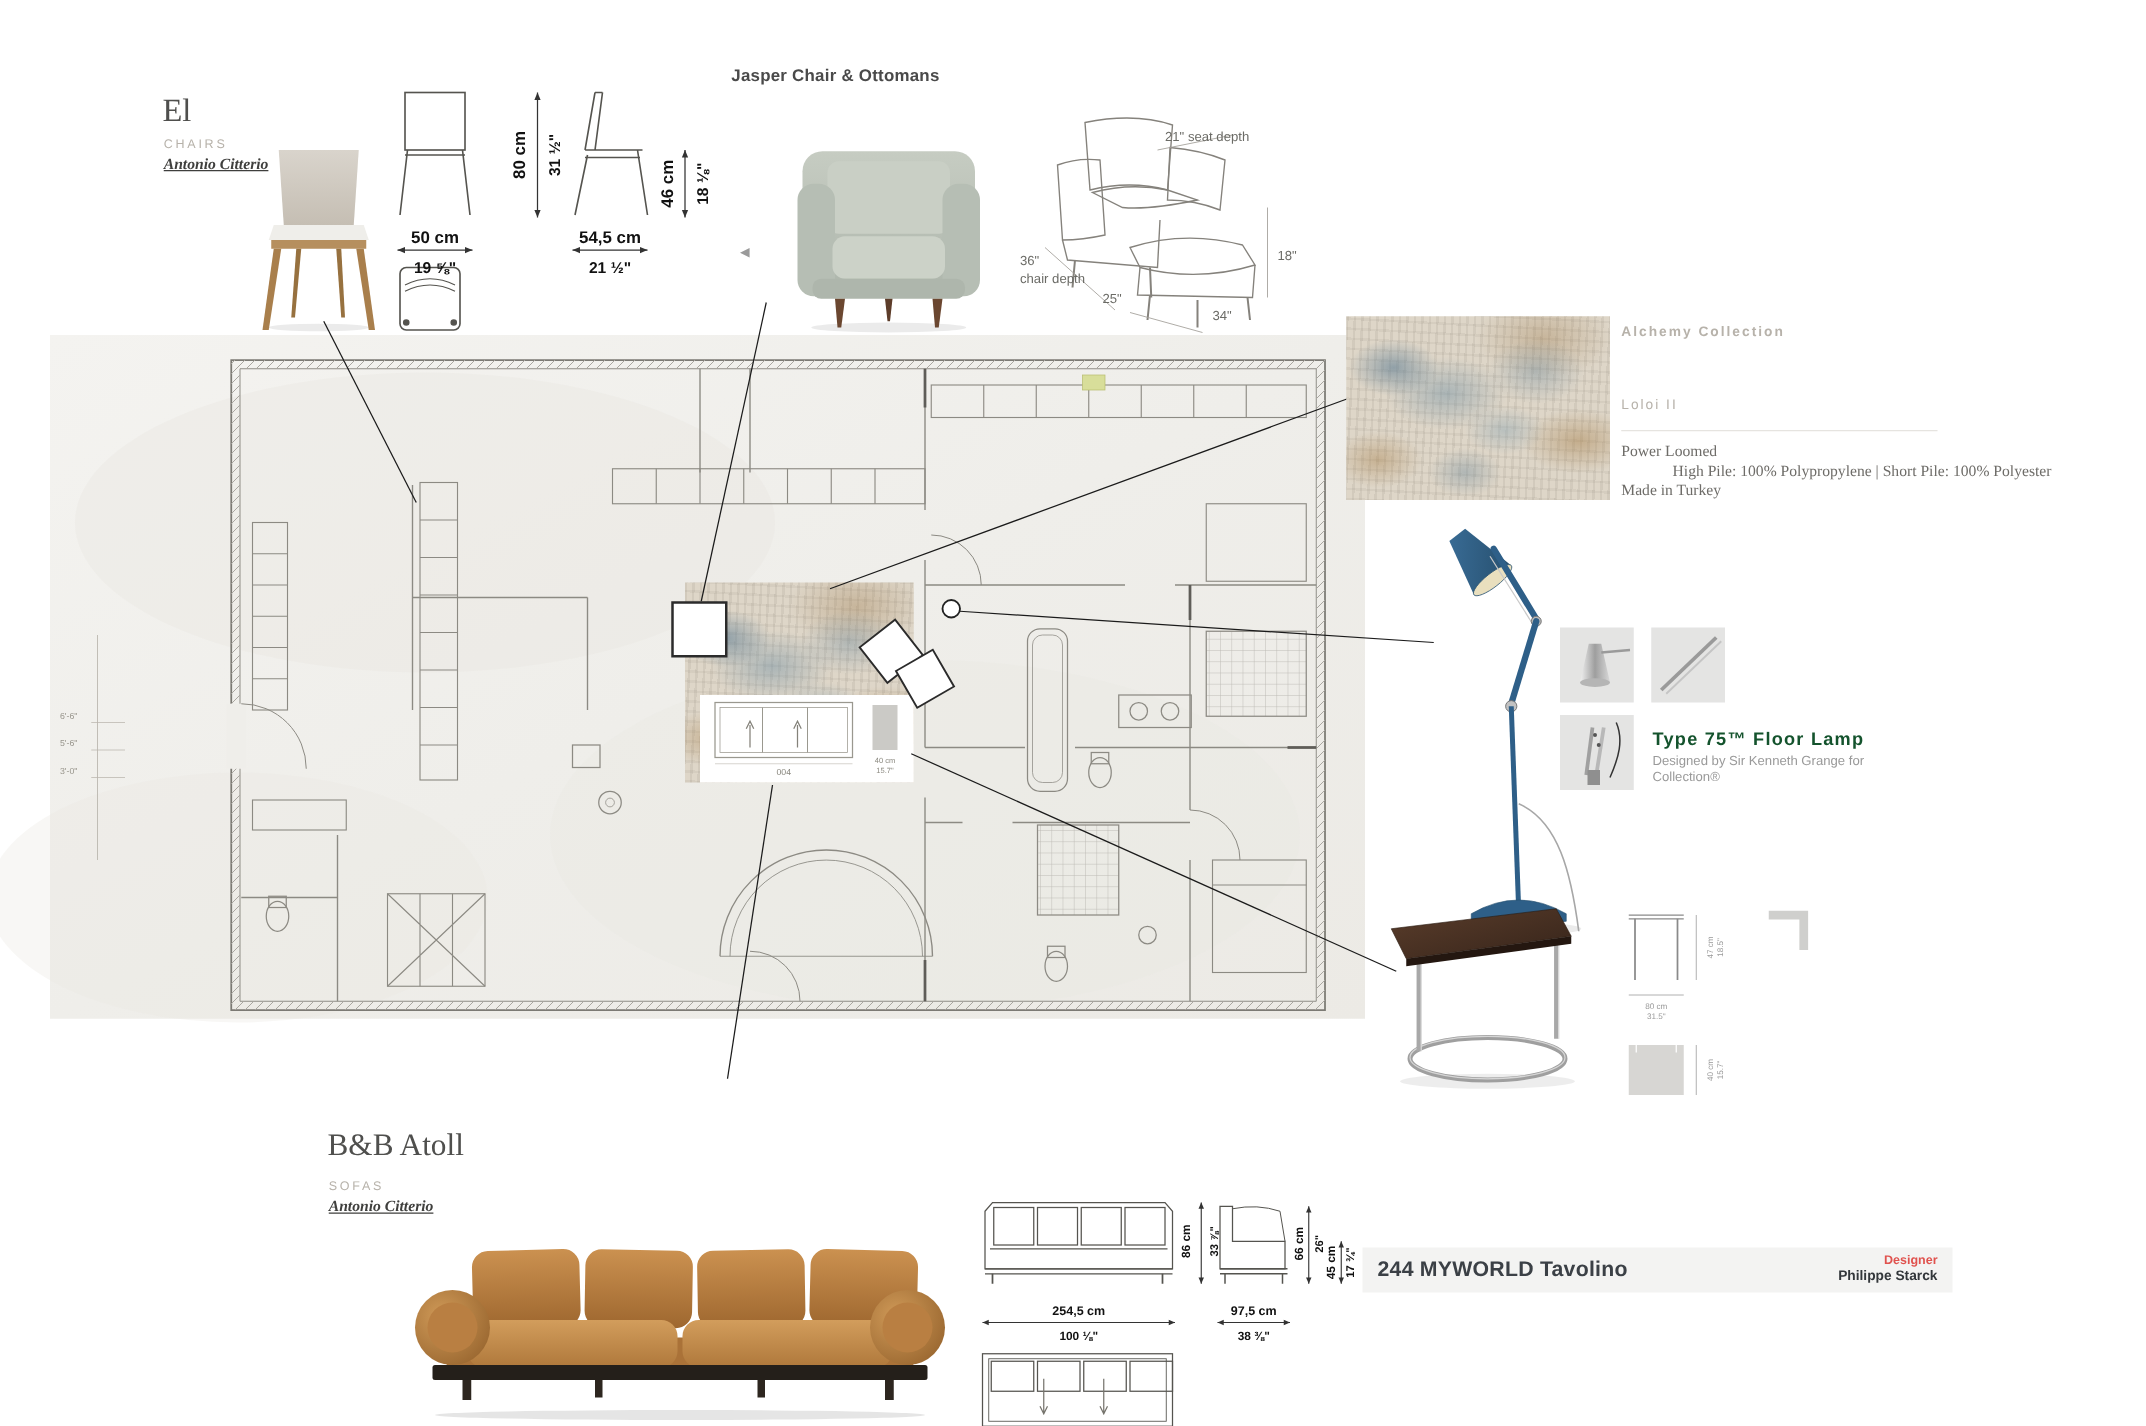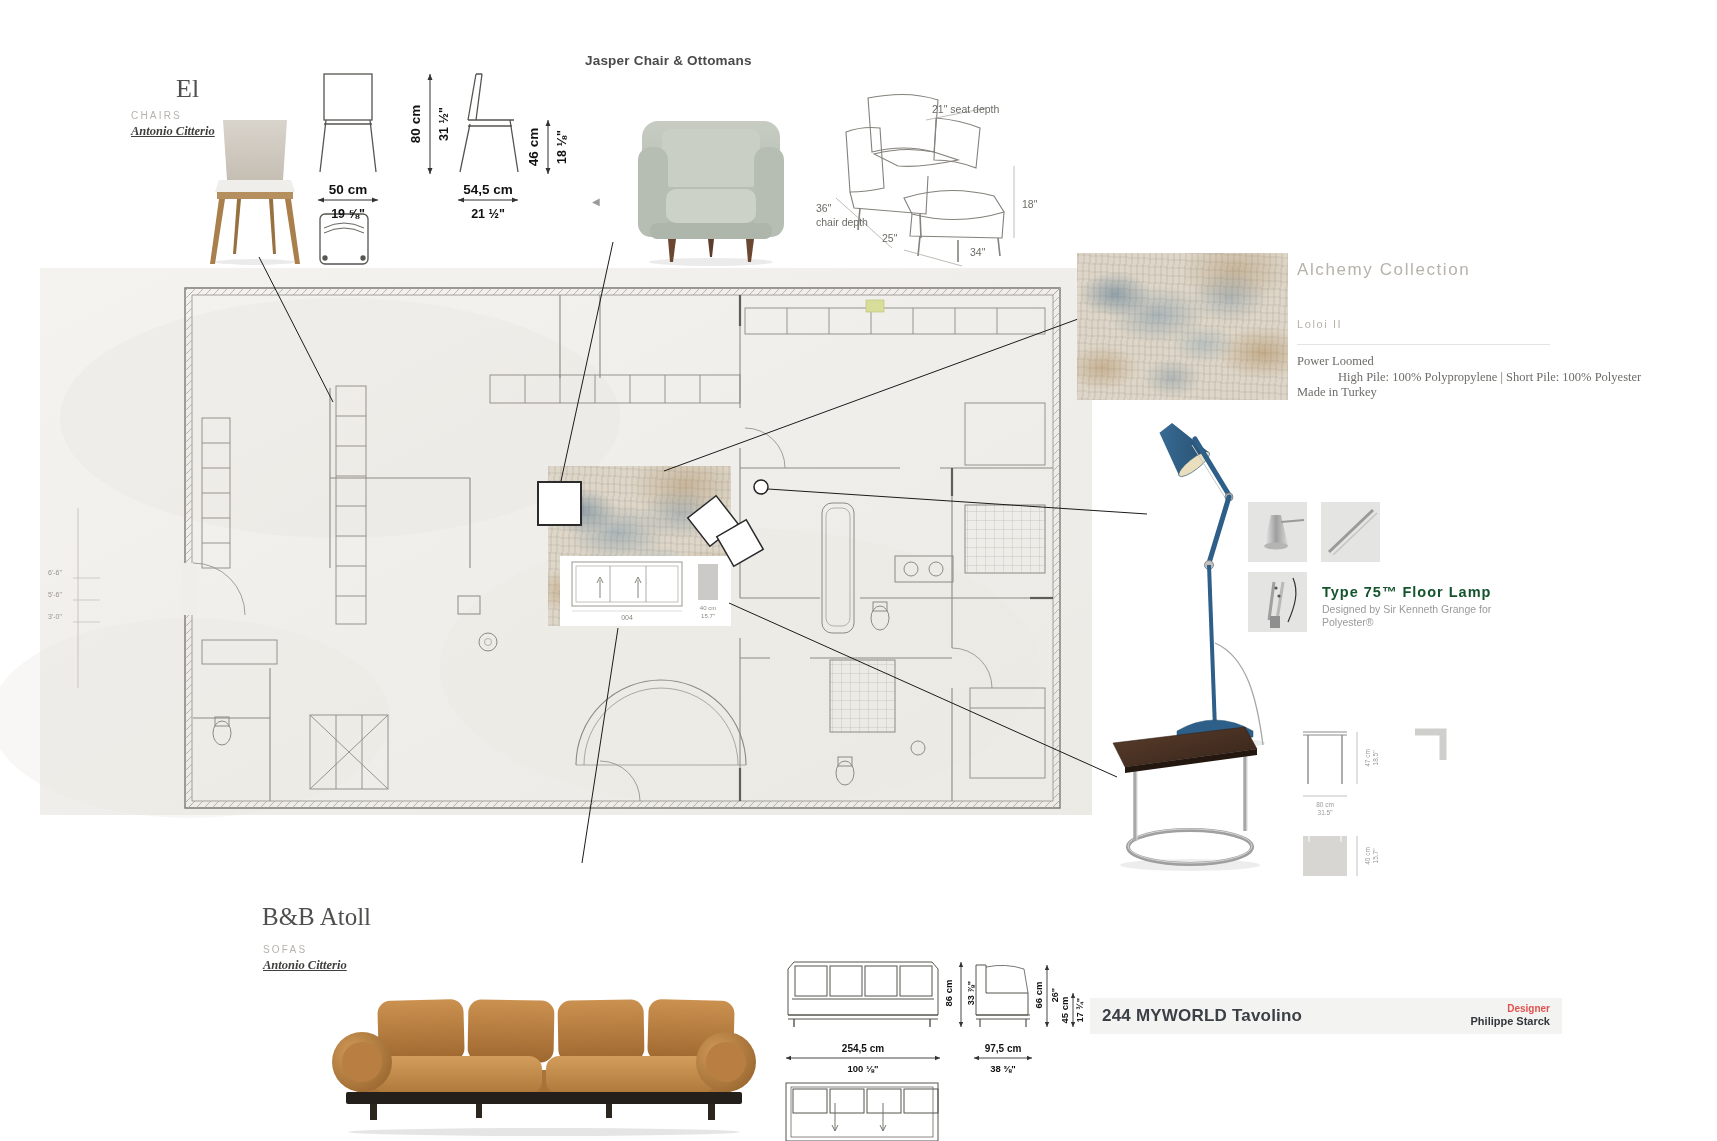--- a/index.html
+++ b/index.html
@@ -7,21 +7,21 @@
          font-family:"Liberation Sans",sans-serif;color:#333;}
   .abs{position:absolute;}
   svg{display:block;overflow:visible;}
   
   .serif-title{font-family:"Liberation Serif",serif;color:#4f4f4d;}
   .cat-label{font-size:10px;letter-spacing:2.2px;color:#b7b2aa;}
   .designer-link{font-family:"Liberation Serif",serif;font-style:italic;font-weight:700;
                  font-size:12.5px;color:#3f3f3d;text-decoration:underline;}
   .jasper-title{font-size:13.5px;font-weight:600;color:#4a4a4a;letter-spacing:.2px;}
   .carousel-arrow{font-size:10px;color:#9a9a9a;cursor:pointer;}
-  .rug-collection{font-size:17px;letter-spacing:1.6px;color:#b7b2aa;}
+  .rug-collection{font-size:11px;letter-spacing:1.6px;color:#b7b2aa;font-weight:bold;}
   .rug-name{font-family:"Liberation Serif",serif;font-size:31px;letter-spacing:1.5px;color:#5d5d5b;}
   .rug-brand{font-size:11px;letter-spacing:1.6px;color:#b7b2aa;}
   .rug-spec{font-family:"Liberation Serif",serif;font-size:12.5px;color:#6e6c68;line-height:1.55;}
   .divider{height:1px;background:#e6e4e0;}
   .lamp-name{font-size:14.5px;font-weight:700;letter-spacing:1px;color:#14532d;}
   .lamp-sub{font-size:10.5px;color:#9a9a9a;line-height:1.35;}
   .table-bar{background:#f3f3f2;display:flex;align-items:center;justify-content:space-between;
              padding:0 12px;box-sizing:border-box;}
   .table-name{font-size:17px;font-weight:800;color:#3b4046;letter-spacing:.2px;}
   .designer-label{font-size:10px;font-weight:700;color:#e0524e;text-align:right;}
@@ -185,21 +185,21 @@
     <rect x="538" y="482" width="43" height="43" fill="#fff" stroke="#2b2b2b" stroke-width="2" style="pointer-events:auto"></rect>
     <g transform="rotate(-38 713 521)">
       <rect x="695" y="503" width="36" height="36" fill="#fff" stroke="#2b2b2b" stroke-width="1.5" style="pointer-events:auto"></rect>
     </g>
     <g transform="rotate(-30 740 543)">
       <rect x="723" y="526" width="34" height="34" fill="#fff" stroke="#2b2b2b" stroke-width="1.5" style="pointer-events:auto"></rect>
     </g>
     <circle cx="761" cy="487" r="7" fill="#fff" stroke="#222" stroke-width="1.5" style="pointer-events:auto"></circle>
   </svg>
 
-  <div class="abs serif-title" style="left:130px;top:74px;font-size:26px;margin-left:46px;">El</div>
+  <div class="abs serif-title" style="left:130px;top:74px;font-size:26px;">El</div>
   <div class="abs cat-label" style="left:131px;top:110px;">CHAIRS</div>
   <div class="abs designer-link" style="left:131px;top:124px;">Antonio Citterio</div>
 
   <svg class="abs" style="left:203px;top:116px;" width="104" height="150" viewBox="0 0 104 150">
     <defs>
       <linearGradient id="elback" x1="0" y1="0" x2="0" y2="1">
         <stop offset="0" stop-color="#d9d4cc"></stop>
           <stop offset="1" stop-color="#c5beb3"></stop>
       </linearGradient>
     </defs>
@@ -350,21 +350,21 @@
     <line x1="26" y1="10" x2="21" y2="48" stroke="#a0a0a0" stroke-width="3"></line>
     <line x1="35" y1="10" x2="29" y2="48" stroke="#b8b8b8" stroke-width="3"></line>
     <circle cx="28" cy="16" r="1.6" fill="#555"></circle>
       <circle cx="31" cy="24" r="1.6" fill="#555"></circle>
     <path d="M45,6 C51,20 47,34 40,50" fill="none" stroke="#333" stroke-width="1.2"></path>
     <rect x="22" y="44" width="10" height="12" fill="#8f8f8f"></rect>
   </svg>
 
   <div class="abs lamp-name" style="left:1322px;top:584px;">Type 75™ Floor Lamp</div>
   <div class="abs lamp-sub" style="left:1322px;top:602px;">Designed by Sir Kenneth Grange for</div>
-  <div class="abs lamp-sub" style="left:1322px;top:615px;">Polyester®</div>
+  <div class="abs lamp-sub" style="left:1322px;top:615px;">Collection®</div>
 
   <svg class="abs" style="left:1095px;top:715px;" width="195" height="165" viewBox="0 0 195 165">
     <defs>
       <linearGradient id="walnut" x1="0" y1="0" x2="1" y2="1">
         <stop offset="0" stop-color="#5a3d2b"></stop>
           <stop offset="1" stop-color="#36241a"></stop>
       </linearGradient>
     </defs>
     <ellipse cx="95" cy="150" rx="70" ry="6" fill="rgba(0,0,0,.07)"></ellipse>
     <ellipse cx="95" cy="132" rx="62" ry="17" fill="none" stroke="#9f9f9f" stroke-width="4"></ellipse>

